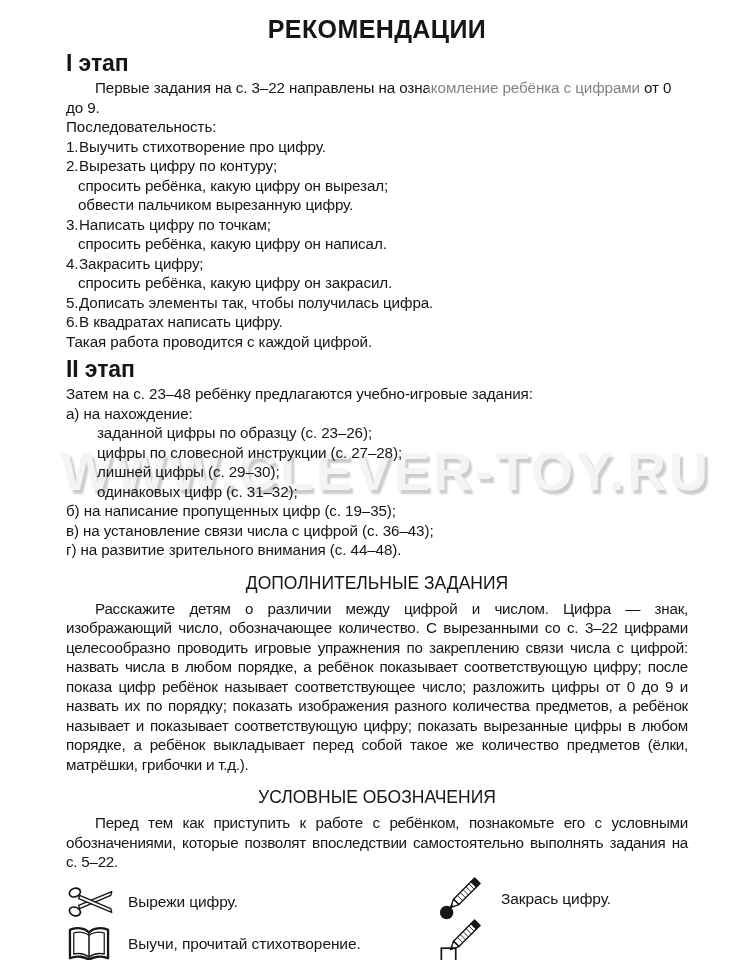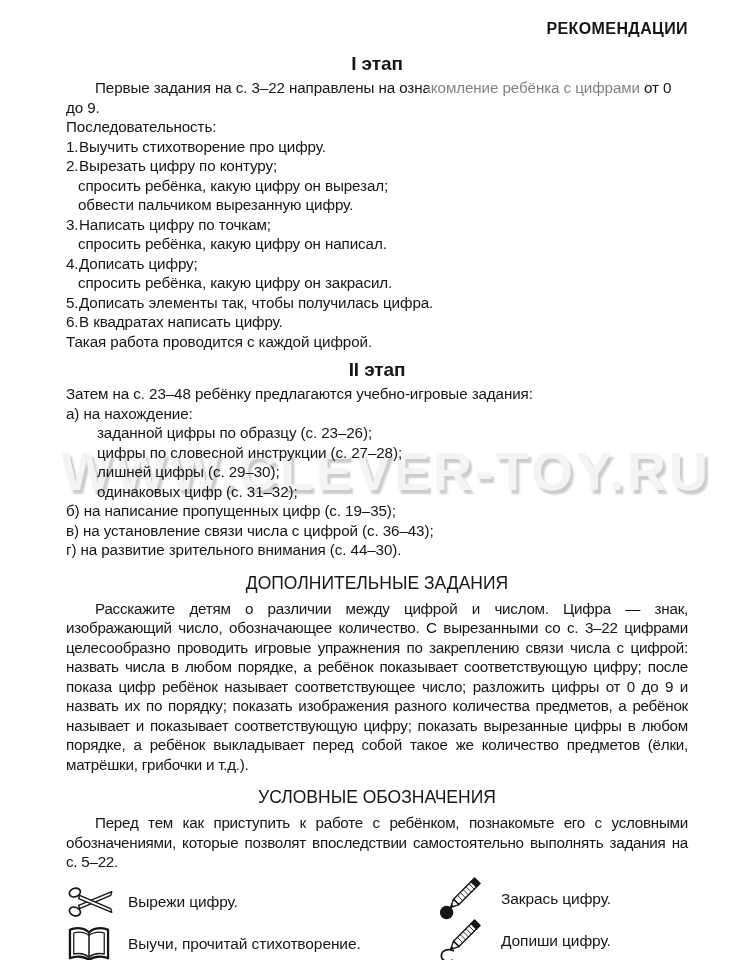--- a/index.html
+++ b/index.html
@@ -3,22 +3,22 @@
 <meta charset="utf-8">
 <style>
   html,body{margin:0;padding:0;background:#fff;}
   body{
     width:754px;height:960px;position:relative;overflow:hidden;
     color:#161616;
     font-family:"Liberation Sans","DejaVu Sans",sans-serif;
     font-size:15.2px;line-height:19.5px;letter-spacing:-0.1px;
   }
   .content{position:relative;z-index:1;padding:12px 66px 0 66px;}
-  h1{font-size:16px;line-height:30px;font-weight:bold;text-align:right;margin:2px 0 8px;letter-spacing:0.4px;}
-  h2{font-size:19px;line-height:23px;font-weight:bold;text-align:center;margin:7px 0 3px;}
+  h1{font-size:25px;line-height:30px;font-weight:bold;text-align:center;margin:2px 0 8px;letter-spacing:0.4px;}
+  h2{font-size:23px;line-height:23px;font-weight:bold;text-align:left;margin:7px 0 3px;}
   h3{font-size:17.5px;line-height:21px;font-weight:normal;text-align:center;margin:13px 0 5px;letter-spacing:0;}
   p{margin:0;}
   .indent{text-indent:29px;}
   .just{text-align:justify;letter-spacing:-0.25px;}
   .li{white-space:nowrap;}
   .li .n{display:inline-block;min-width:13px;}
   .li.cont{padding-left:12px;}
   .li.sub{padding-left:31px;}
   .legend{display:flex;margin-top:9px;}
   .lcol{width:372px;}
@@ -70,40 +70,40 @@
   <p class="indent">Первые задания на с. 3–22 направлены на ознакомление ребёнка с цифрами от 0 до 9.</p>
   <p>Последовательность:</p>
 
   <div>
     <div class="li"><span class="n">1.</span><span>Выучить стихотворение про цифру.</span></div>
     <div class="li"><span class="n">2.</span><span>Вырезать цифру по контуру;</span></div>
     <div class="li cont">спросить ребёнка, какую цифру он вырезал;</div>
     <div class="li cont">обвести пальчиком вырезанную цифру.</div>
     <div class="li"><span class="n">3.</span><span>Написать цифру по точкам;</span></div>
     <div class="li cont">спросить ребёнка, какую цифру он написал.</div>
-    <div class="li"><span class="n">4.</span><span>Дописать цифру;</span></div>
+    <div class="li"><span class="n">4.</span><span>Закрасить цифру;</span></div>
     <div class="li cont">спросить ребёнка, какую цифру он закрасил.</div>
     <div class="li"><span class="n">5.</span><span>Дописать элементы так, чтобы получилась цифра.</span></div>
     <div class="li"><span class="n">6.</span><span>В квадратах написать цифру.</span></div>
   </div>
 
   <p>Такая работа проводится с каждой цифрой.</p>
 
   <h2>II этап</h2>
   <p>Затем на с. 23–48 ребёнку предлагаются учебно-игровые задания:</p>
 
   <div>
     <div class="li">а) на нахождение:</div>
     <div class="li sub">заданной цифры по образцу (с. 23–26);</div>
     <div class="li sub">цифры по словесной инструкции (с. 27–28);</div>
     <div class="li sub">лишней цифры (с. 29–30);</div>
     <div class="li sub">одинаковых цифр (с. 31–32);</div>
     <div class="li">б) на написание пропущенных цифр (с. 19–35);</div>
     <div class="li">в) на установление связи числа с цифрой (с. 36–43);</div>
-    <div class="li">г) на развитие зрительного внимания (с. 44–30).</div>
+    <div class="li">г) на развитие зрительного внимания (с. 44–48).</div>
   </div>
 
   <h3>ДОПОЛНИТЕЛЬНЫЕ ЗАДАНИЯ</h3>
   <p class="indent just">Расскажите детям о различии между цифрой и числом. Цифра — знак, изображающий число, обозначающее количество. С вырезанными со с. 3–22 цифрами целесообразно проводить игровые упражнения по закреплению связи числа с цифрой: назвать числа в любом порядке, а ребёнок показывает соответствующую цифру; после показа цифр ребёнок называет соответствующее число; разложить цифры от 0 до 9 и назвать их по порядку; показать изображения разного количества предметов, а ребёнок называет и показывает соответствующую цифру; показать вырезанные цифры в любом порядке, а ребёнок выкладывает перед собой такое же количество предметов (ёлки, матрёшки, грибочки и т.д.).</p>
 
   <h3>УСЛОВНЫЕ ОБОЗНАЧЕНИЯ</h3>
   <p class="indent just">Перед тем как приступить к работе с ребёнком, познакомьте его с условными обозначениями, которые позволят впоследствии самостоятельно выполнять задания на с. 5–22.</p>
 
   <div class="legend">
     <div class="lcol">
@@ -141,29 +141,20 @@
             <use href="#pg" x="6" y="-1"></use>
             <circle cx="8" cy="38" r="7" fill="#161616"></circle>
           </svg>
         </span>
         <span class="llabel">Закрась цифру.</span>
       </div>
       <div class="lrow">
         <span class="licon">
           <svg width="46" height="46" viewBox="0 0 46 48">
             <use href="#pg" x="6" y="-1"></use>
-            <path class="ink" d="M15 34 C8 31.5 2.5 34.5 2.5 39.5 C2.5 44.5 8.5 46.5 14 44" stroke-width="1.8" stroke-linecap="round"></path>
-          </svg>
-        </span>
-        <span class="llabel">Допиши цифру.</span>
-      </div>
-      <div class="lrow">
-        <span class="licon">
-          <svg width="46" height="46" viewBox="0 0 46 48">
-            <use href="#pg" x="6" y="-1"></use>
             <rect class="ink" x="2.5" y="31.5" width="15" height="15" stroke-width="1.8"></rect>
           </svg>
         </span>
 
       </div>
     </div>
   </div>
 
 </div>
 

